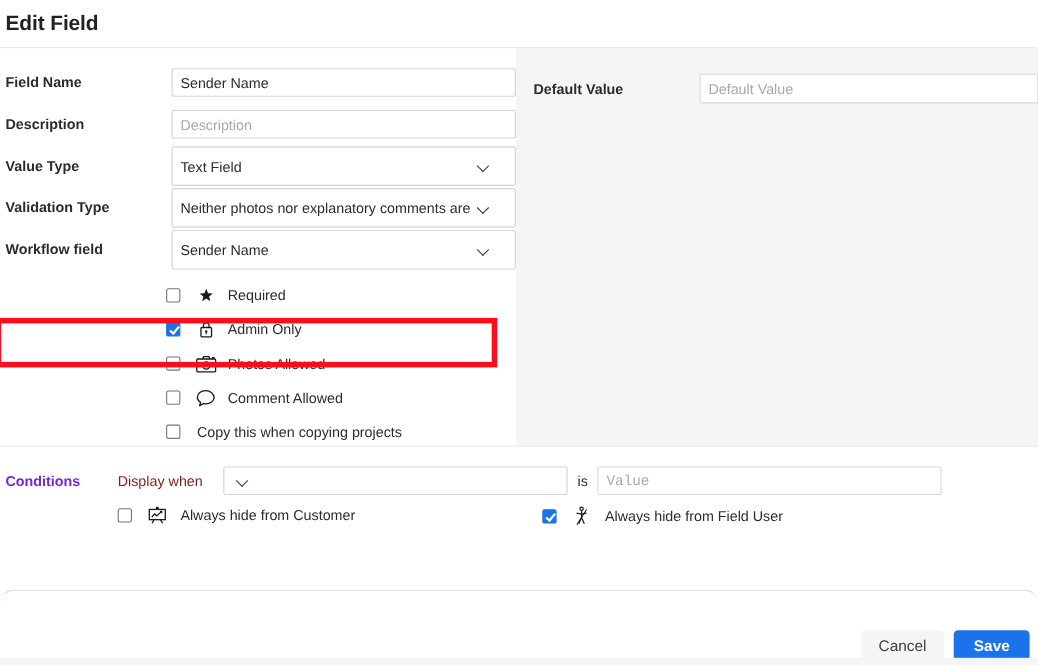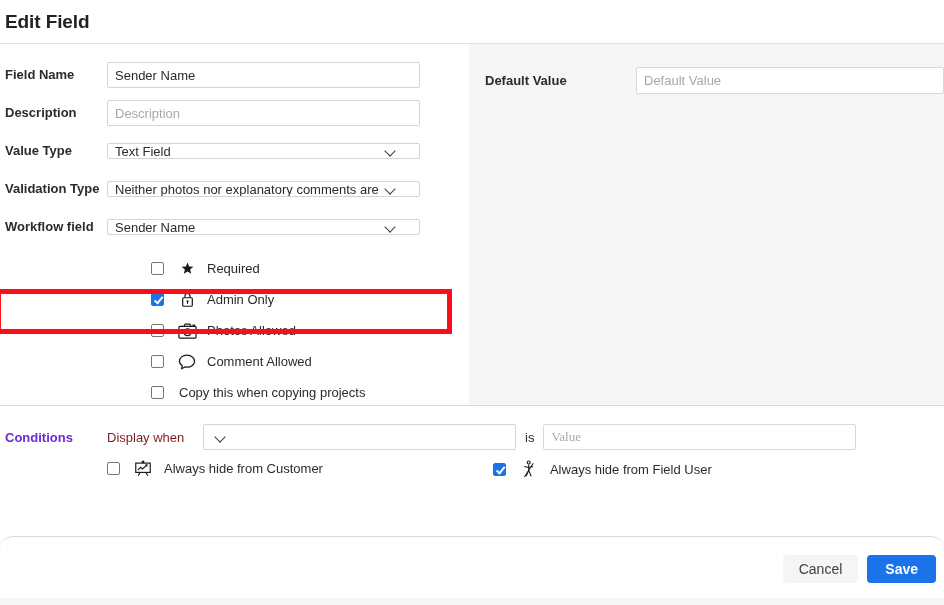--- a/index.html
+++ b/index.html
@@ -55,20 +55,21 @@
     height: 361px;
   }
 
   
   .frow {
     display: flex;
     align-items: center;
     height: 38px;
     padding-left: 5px;
     box-sizing: border-box;
+    justify-content: space-between;
   }
   .flabel {
     width: 102px;
     font-size: 13px;
     font-weight: bold;
     color: #2b2b2b;
     flex: 0 0 auto;
     line-height: 1.2;
   }
   .finput {
@@ -81,21 +82,21 @@
     font-family: "Liberation Sans", sans-serif;
     font-size: 13px;
     color: #2b2b2b;
     padding: 0 7px;
     outline: none;
   }
   .finput::placeholder { color: #a8a8a8; }
 
   .fselect {
     width: 313px;
-    height: 16px;
+    height: 36px;
     box-sizing: border-box;
     border: 1px solid #d4d4d4;
     border-radius: 2px;
     background: #ffffff;
     font-family: "Liberation Sans", sans-serif;
     font-size: 13px;
     color: #2b2b2b;
     padding: 0 22px 0 7px;
     outline: none;
     position: relative;
@@ -271,21 +272,21 @@
     margin: 0 9px;
     flex: 0 0 auto;
   }
   .cond-value {
     width: 313px;
     height: 26px;
     box-sizing: border-box;
     border: 1px solid #d9d9d9;
     border-radius: 2px;
     background: #ffffff;
-    font-family: Liberation Serif, serif;
+    font-family: Liberation Mono, monospace;
     font-size: 13px;
     color: #14532d;
     padding: 0 7px;
     outline: none;
   }
   .cond-value::placeholder { color: #a8a8a8; }
 
   .cond-row2 {
     display: flex;
     align-items: flex-start;
@@ -316,21 +317,21 @@
   .footer {
     position: absolute;
     left: 0;
     top: 536px;
     width: 944px;
     height: 65px;
     box-sizing: border-box;
     border-top: 1px solid #d9d9d9;
     background: #ffffff;
     display: flex;
-    align-items: center;
+    align-items: flex-end;
     justify-content: flex-end;
     padding-right: 8px;
     border-radius: 13px;
   }
   .btn {
     font-family: "Liberation Sans", sans-serif;
     font-size: 14px;
     border: none;
     border-radius: 4px;
     cursor: pointer;

